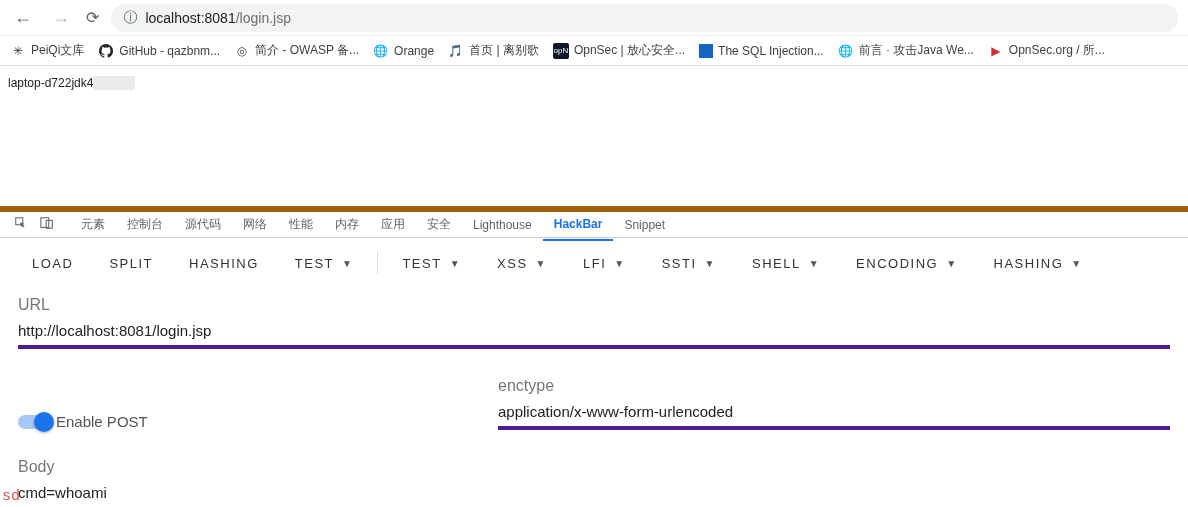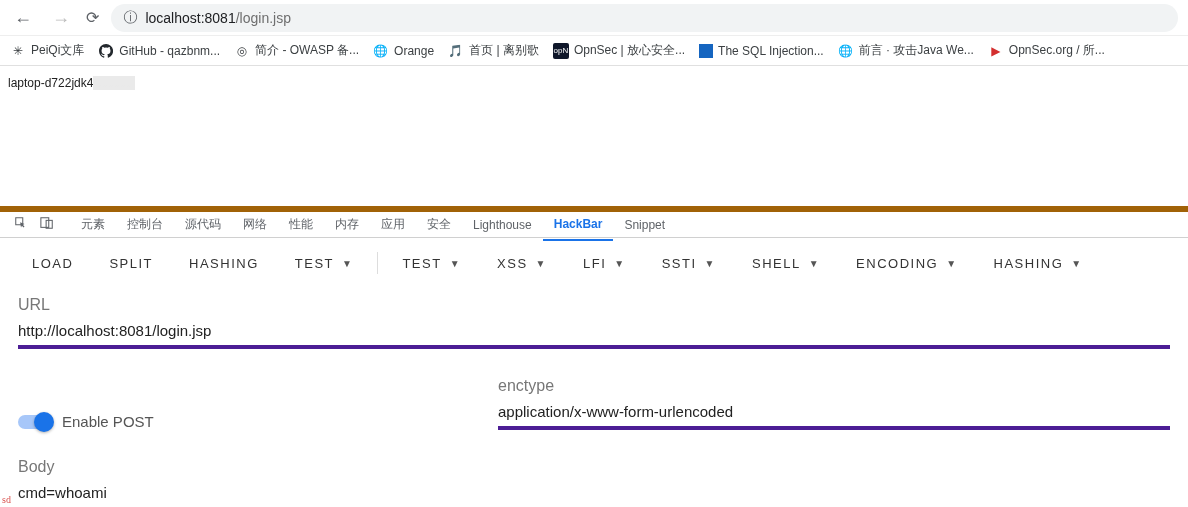--- a/index.html
+++ b/index.html
@@ -24,26 +24,26 @@
 .dt-tab.active { color:#1a73e8; border-bottom:2px solid #1a73e8;font-weight:bold; }
 .hackbar-toolbar { display:flex; align-items:center; height:50px; padding:0 14px; gap:0; font-size:13px; color:#333; letter-spacing:1.5px; }
 .hb-btn { padding:0 18px; cursor:pointer; display:flex; align-items:center; gap:8px; font-weight:400; }
 .hb-sep { width:1px; height:22px; background:#ddd; margin:0 6px; }
 .caret { font-size:10px; color:#555; }
 .hb-body { padding:8px 18px 0 18px; }
 .field-row { margin-bottom:28px; }
 .field-label { font-size:16px; color:#777; margin-bottom:4px; }
 .field-input { width:100%; border:none; border-bottom:4px solid #4c1d95; font-size:15px; padding:4px 0 6px 0; outline:none; color:#222; background:transparent; }
 .two-col { display:flex; gap:40px; align-items:flex-end; }
-.col-left { width:440px; display:flex; align-items:center; gap:10px; }
+.col-left { width:440px; display:flex; align-items:center; gap:4px; }
 .col-right { flex:1; }
 .toggle { width:34px; height:14px; background:#a7c7f9; border-radius:8px; position:relative; cursor:pointer; }
 .toggle-knob { width:20px; height:20px; background:#1a73e8; border-radius:50%; position:absolute; top:-3px; right:-2px; box-shadow:0 1px 3px rgba(0,0,0,0.3); }
 .toggle-label { font-size:15px; color:#555; }
-.footer-mark { position:absolute; bottom:2px; left:2px; color:#d9534f; font-size:10px; font-family:Liberation Serif, serif; }
+.footer-mark { position:absolute; bottom:2px; left:2px; color:#d9534f; font-size:15px; font-family:Liberation Mono, monospace; }
 .watermark { position:absolute; bottom:4px; right:6px; font-size:11px; color:#f0c078; opacity:0.5; letter-spacing:1px; }
 </style>
 </head>
 <body>
 
 <div class="browser-bar">
   <span class="nav-arrow">←</span>
   <span class="nav-arrow disabled">→</span>
   <span class="reload">⟳</span>
   <div class="url-box">

